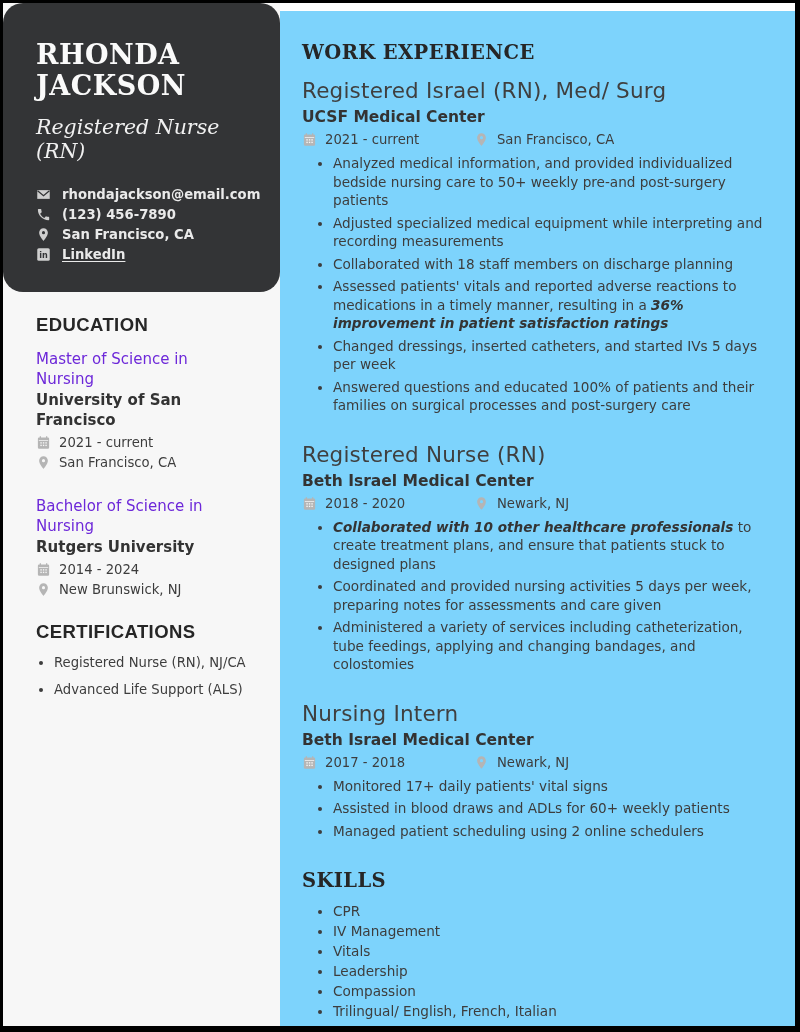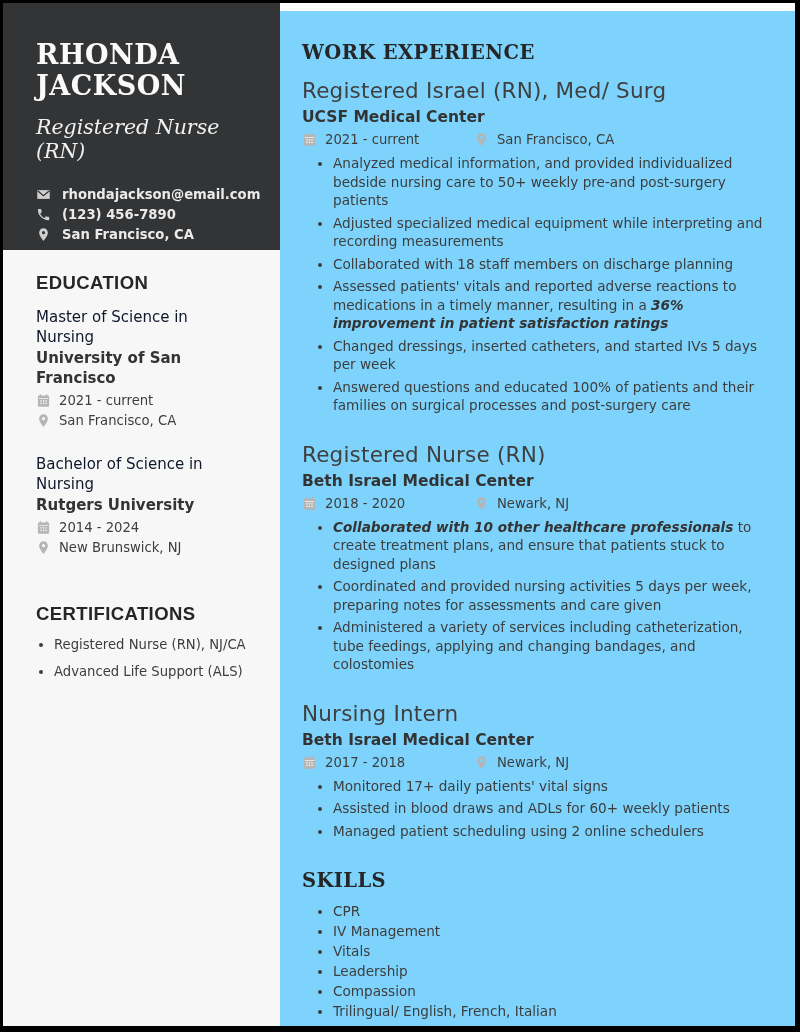--- a/index.html
+++ b/index.html
@@ -6,33 +6,33 @@
   html,body { background:#fff; }
   body { width:800px; height:1032px; font-family:"DejaVu Sans", sans-serif; }
   .page {
     width:800px; height:1032px;
     border-style:solid; border-color:#000;
     border-width:3px 5px 6px 3px;
     display:flex; background:#fff; overflow:hidden;
   }
   
   .sidebar { width:277px; background:#f7f7f7; flex-shrink:0; display:flex; flex-direction:column; }
-  .dark-header { background:#333436; height:247px; padding:36px 26px 0 33px; color:#fff; }
+  .dark-header { background:#333436; height:289px; padding:36px 26px 0 33px; color:#fff;border-radius:20px; }
   .name { font-family:"DejaVu Serif", serif; font-weight:bold; font-size:27px; line-height:31px; letter-spacing:0.5px; color:#fafafa; }
   .name span { display:block; }
   .tagline { font-family:"DejaVu Serif", serif; font-style:italic; font-size:20.5px; margin-top:14px; color:#f1f1f1; }
   .contacts { margin-top:21px; }
   .contact-row { display:flex; align-items:center; gap:11px; height:20px; font-size:13.2px; font-weight:600; color:#eaeaea; }
   .contact-row .icn { color:#cfcfcf; display:inline-flex; width:15px; height:15px; flex-shrink:0; }
   .contact-link { text-decoration:underline; text-underline-offset:2px; color:#eaeaea; cursor:pointer; }
   .side-body { padding:0 20px 0 33px; }
   .side-heading { font-family:Liberation Sans, sans-serif; font-weight:bold; font-size:18.5px; letter-spacing:0.4px; color:#262626; margin-top:22px; }
   .edu-entry { margin-top:13px; }
   .edu-entry + .edu-entry { margin-top:26px; }
-  .edu-degree { font-size:15px; line-height:20px; color:#0f172a; max-width:185px; }
+  .edu-degree { font-size:15px; line-height:20px; color:#6d28d9; max-width:185px; }
   .edu-school { font-size:15px; line-height:20px; font-weight:bold; color:#333; margin-top:1px; }
   .meta-row { display:flex; align-items:center; gap:8px; margin-top:5px; font-size:13.2px; color:#3d3d3d; }
   .meta-row .icn { width:15px; height:15px; display:inline-flex; color:#b5b5b5; flex-shrink:0; }
   ul.plain-list { margin-top:11px; padding-left:18px; }
   ul.plain-list li { font-size:13.2px; line-height:18px; color:#3d3d3d; margin-bottom:9px; }
   ul.plain-list li::marker { color:#3d3d3d; font-size:0.95em; }
   
   .main { flex:1; background:#7dd3fc; padding:30px 25px 0 22px;margin-top:8px; }
   .main-heading { font-family:"DejaVu Serif", serif; font-weight:bold; font-size:19.5px; letter-spacing:0.4px; color:#262626; }
   .job { margin-top:14px; }
@@ -83,20 +83,29 @@
             <span>(123) 456-7890</span>
           </div>
           <div class="contact-row">
             <span class="icn">
               <svg viewBox="0 0 24 24">
                 <path fill="currentColor" d="M12 2C8.1 2 5 5.1 5 9c0 5.2 7 13 7 13s7-7.8 7-13c0-3.9-3.1-7-7-7zm0 9.5A2.5 2.5 0 1 1 12 6.5a2.5 2.5 0 0 1 0 5z"></path>
               </svg>
             </span>
             <span>San Francisco, CA</span>
           </div>
+          <div class="contact-row">
+            <span class="icn">
+              <svg viewBox="0 0 24 24">
+                <rect x="2" y="2" width="20" height="20" rx="2.5" fill="currentColor"></rect>
+                <text x="12" y="17.5" text-anchor="middle" font-size="13" font-family="DejaVu Sans, sans-serif" font-weight="bold" fill="#333436">in</text>
+              </svg>
+            </span>
+            <span class="contact-link">LinkedIn</span>
+          </div>
         </div>
     </div>
 
     <div class="side-body">
       <div class="side-heading">EDUCATION</div>
       <div id="education-entries">
           <div class="edu-entry">
             <div class="edu-degree">Master of Science in Nursing</div>
             <div class="edu-school">University of San Francisco</div>
             <div class="meta-row">
@@ -149,21 +158,21 @@
               <span class="icn">
                 <svg viewBox="0 0 24 24">
                   <path fill="currentColor" d="M12 2C8.1 2 5 5.1 5 9c0 5.2 7 13 7 13s7-7.8 7-13c0-3.9-3.1-7-7-7zm0 9.5A2.5 2.5 0 1 1 12 6.5a2.5 2.5 0 0 1 0 5z"></path>
                 </svg>
               </span>
               <span>New Brunswick, NJ</span>
             </div>
           </div>
         </div>
 
-      <div class="side-heading" style="margin-top:48px;">CERTIFICATIONS</div>
+      <div class="side-heading" style="margin-top:24px;">CERTIFICATIONS</div>
       <ul class="plain-list" id="cert-list">
           <li>Registered Nurse (RN), NJ/CA</li>
           <li>Advanced Life Support (ALS)</li>
         </ul>
     </div>
   </div>
 
   <div class="main">
     <div class="main-heading">WORK EXPERIENCE</div>
     <div id="jobs">

